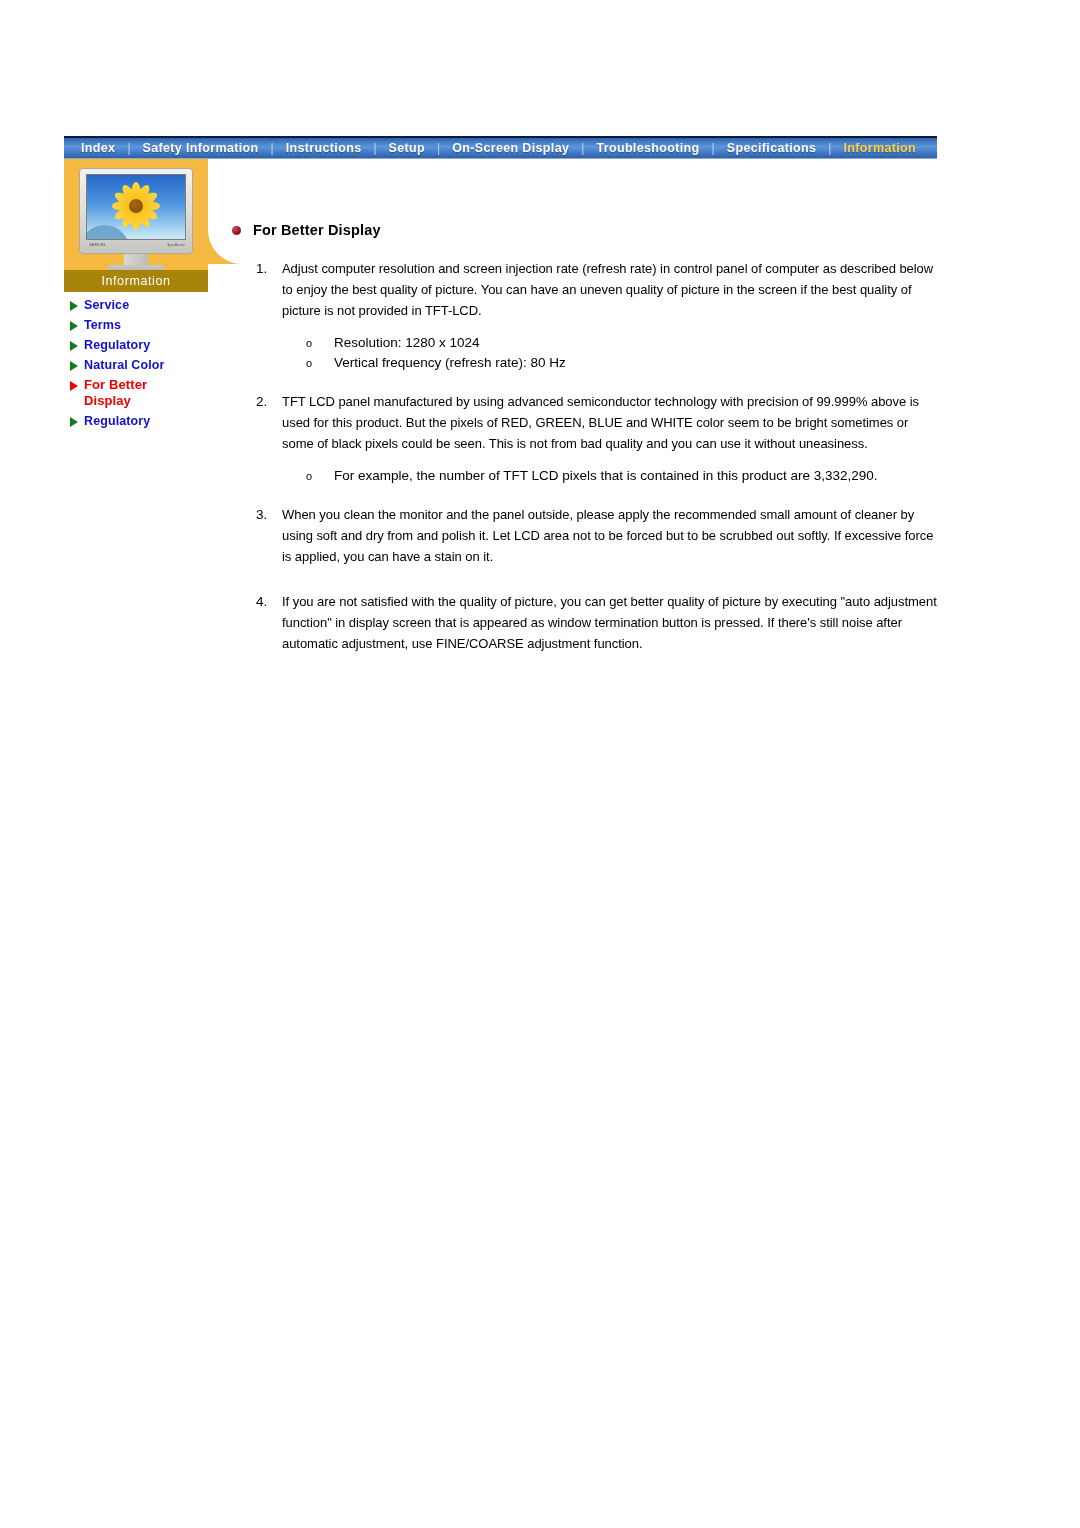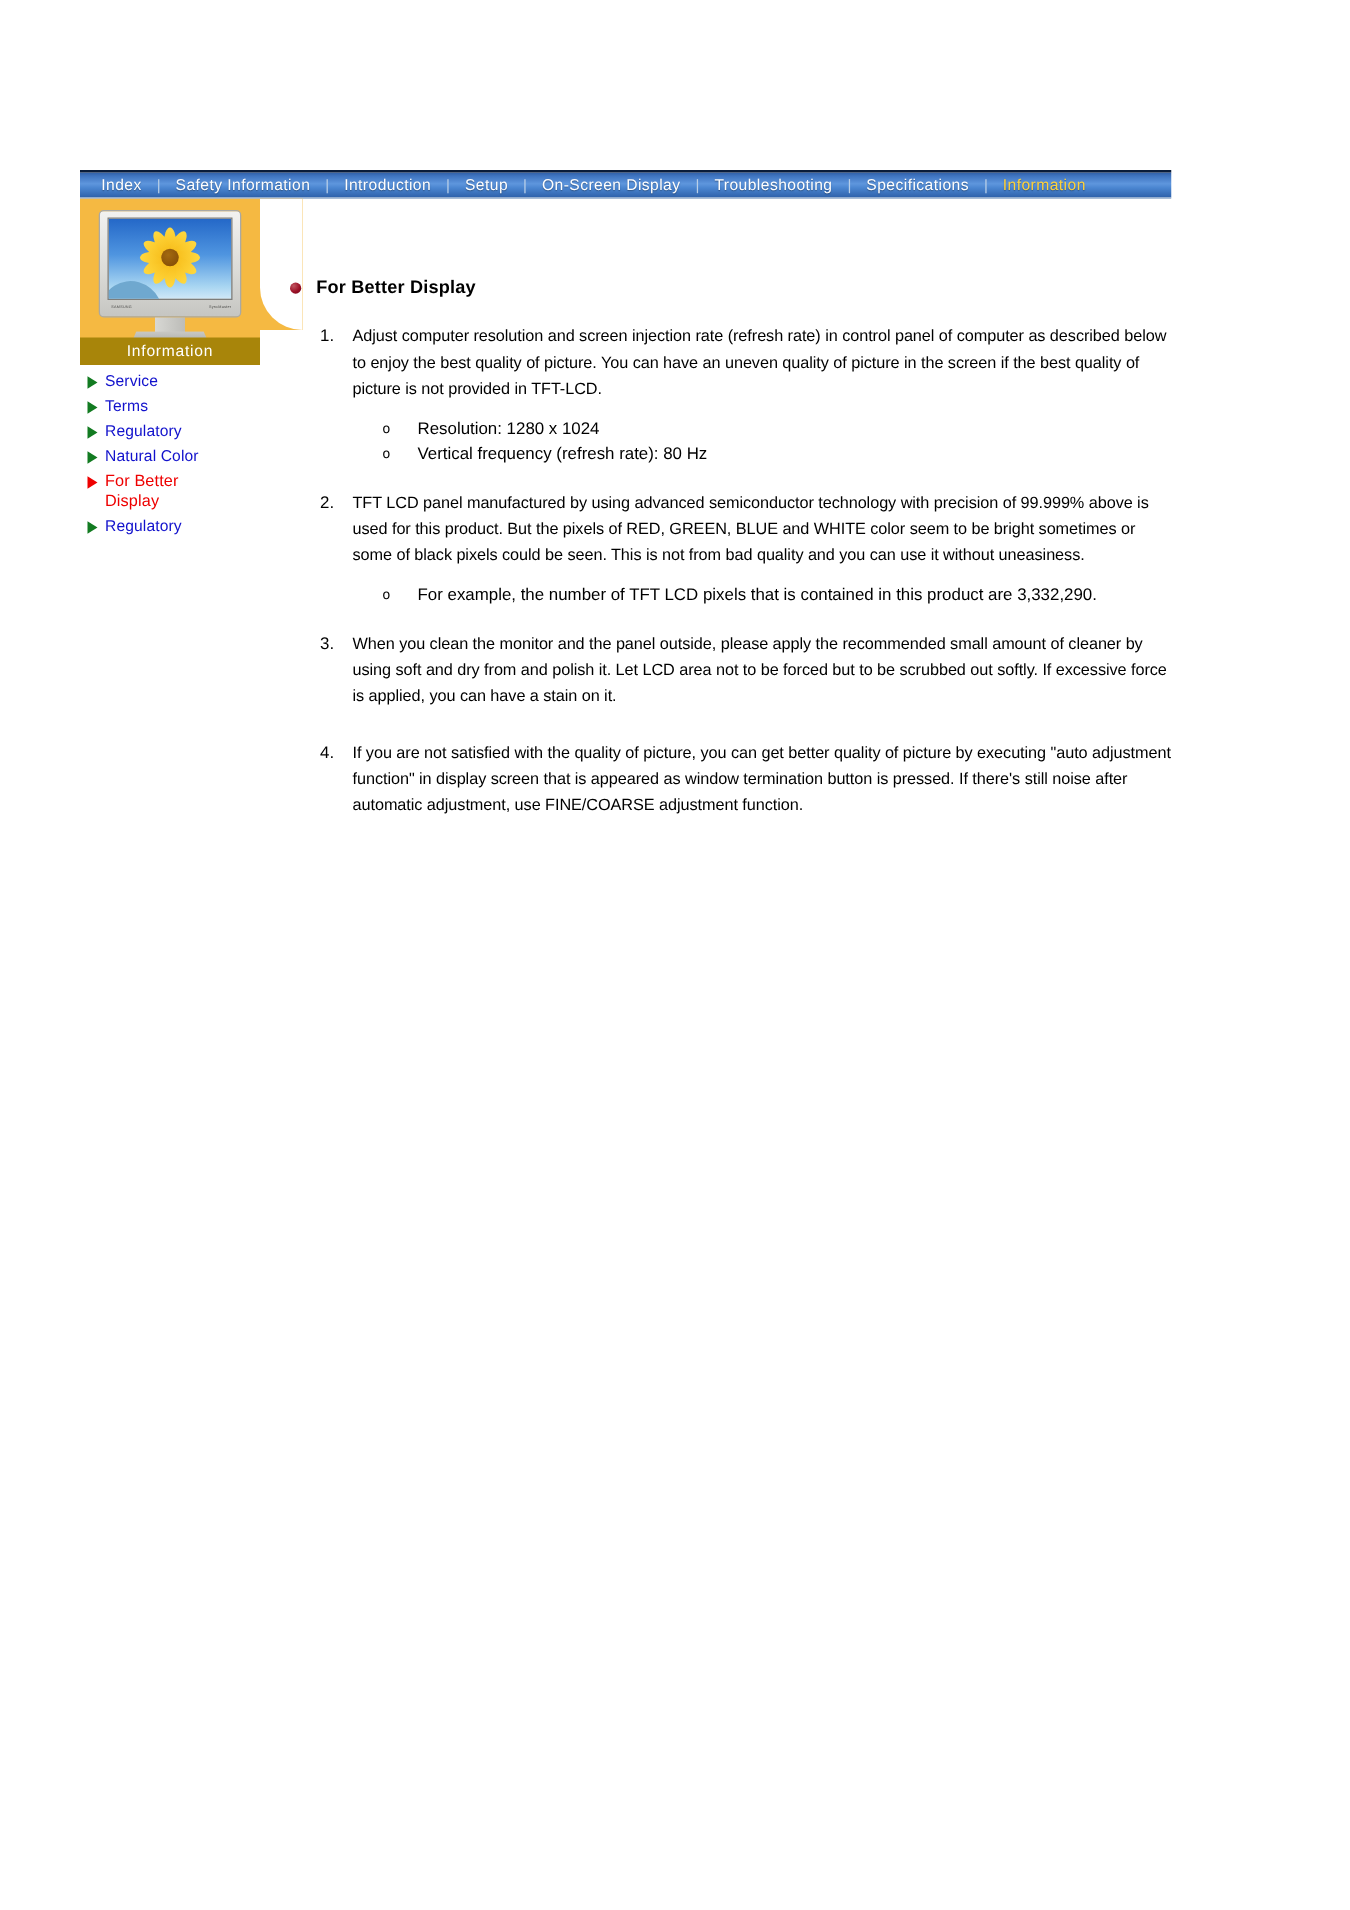--- a/index.html
+++ b/index.html
@@ -39,21 +39,21 @@
     border-bottom: 1px solid #8fa9c9;
     box-sizing: border-box;
     display: flex;
     align-items: center;
     justify-content: flex-start;
     padding-left: 6px;
   }
   .navitem {
     color: #ffffff;
     font-size: 12.5px;
-    font-weight: normal;
+    font-weight: bold;
     letter-spacing: 0.35px;
     padding: 0 11px;
     white-space: nowrap;
     line-height: 20px;
     text-shadow: 0 1px 1px rgba(0,0,0,.35);
   }
   .navitem.active {
     color: #ffd23b;
   }
   .navsep {
@@ -233,21 +233,21 @@
     margin-left: 6px;
     margin-right: 6px;
     margin-top: 4px;
   }
   .side-link.current .side-arrow {
     border-left-color: #ee0000;
   }
   .side-text {
     font-size: 12.5px;
     color: #1111cc;
-    font-weight: normal;
+    font-weight: bold;
     letter-spacing: .1px;
   }
   .side-link.current .side-text {
     color: #ee0000;
     font-size: 13px;
     width: 78px;
   }
 
   
   #content {
@@ -319,21 +319,21 @@
 </head>
 <body>
 
 <div id="page">
 
   <div id="topnav">
     <span class="navitem">Index</span>
     <span class="navsep">|</span>
     <span class="navitem">Safety Information</span>
     <span class="navsep">|</span>
-    <span class="navitem">Introduction</span>
+    <span class="navitem">Instructions</span>
     <span class="navsep">|</span>
     <span class="navitem">Setup</span>
     <span class="navsep">|</span>
     <span class="navitem">On-Screen Display</span>
     <span class="navsep">|</span>
     <span class="navitem">Troubleshooting</span>
     <span class="navsep">|</span>
     <span class="navitem">Specifications</span>
     <span class="navsep">|</span>
     <span class="navitem active">Information</span>

